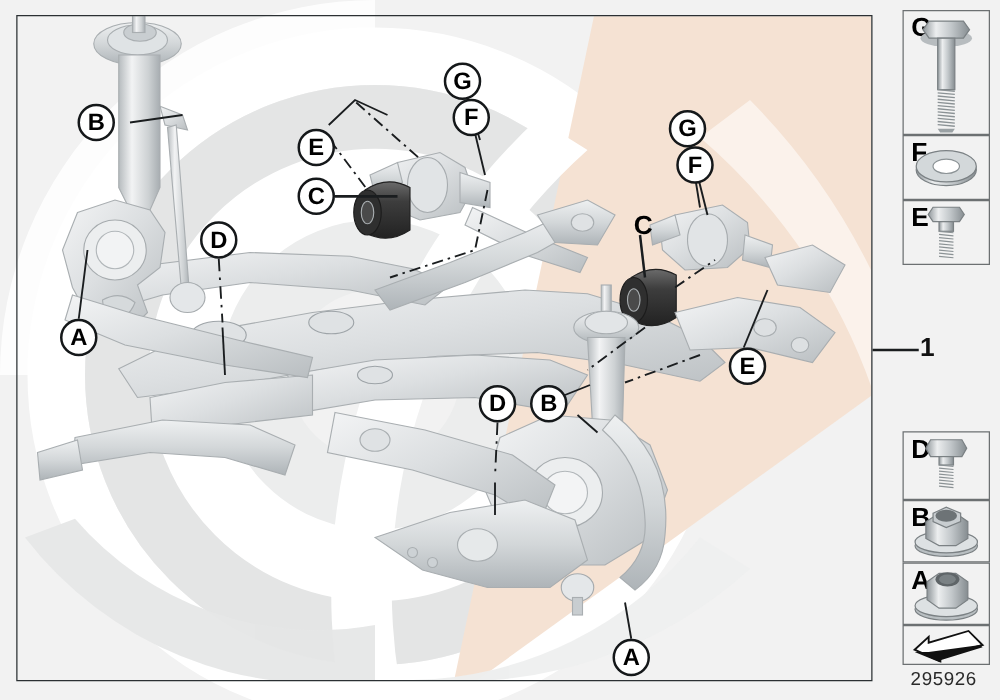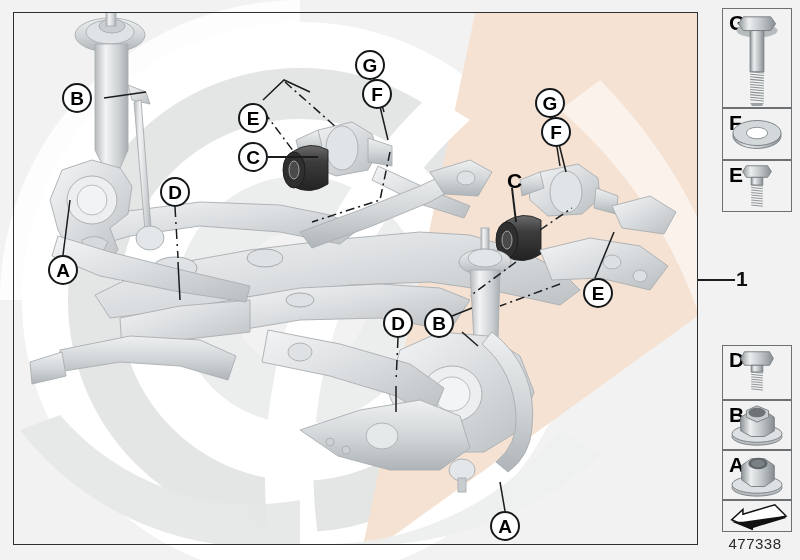--- a/index.html
+++ b/index.html
@@ -459,15 +459,15 @@
       <div class="panel" style="left: 722px; top: 500px; width: 70px; height: 32px;">
         <div class="pic" style="width: 100%; right: 0px;">
           <svg viewBox="0 0 70 32">
             <path d="M8 20 L20 9 L20 14 L54 4 L66 16 L30 26 L30 30 Z" fill="#ffffff" stroke="#111" stroke-width="1.6"></path>
             <path d="M20 22 L64 16 L66 18 L30 29 L30 31 L8 22 Z" fill="#111"></path>
           </svg>
         </div>
       </div>
     </div>
 
-  <div class="partnum">477338</div>
+  <div class="partnum">295926</div>
 
 </div>
 
 </body></html>

